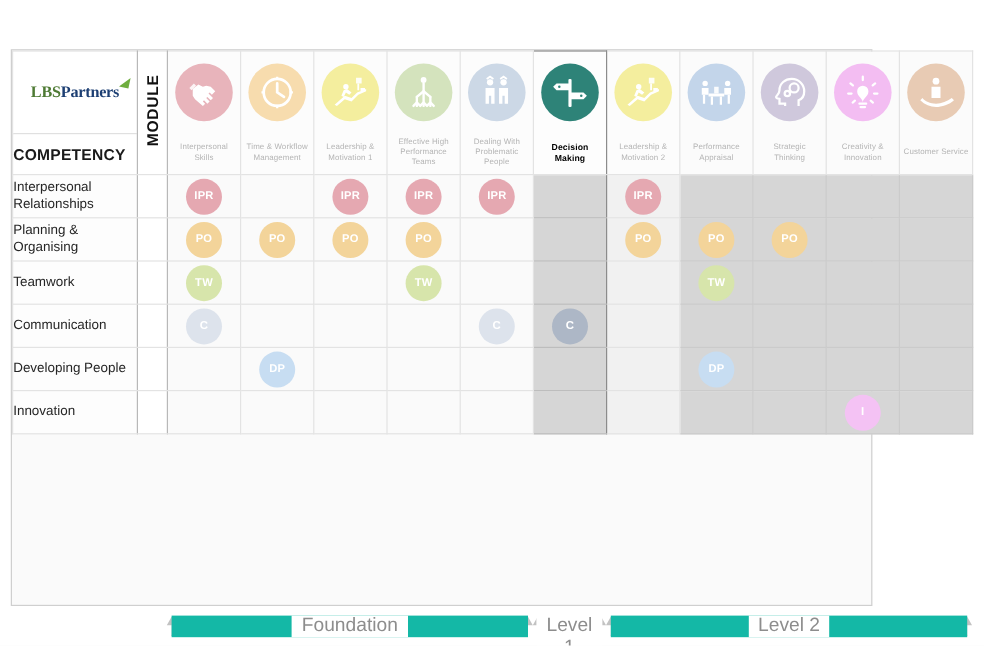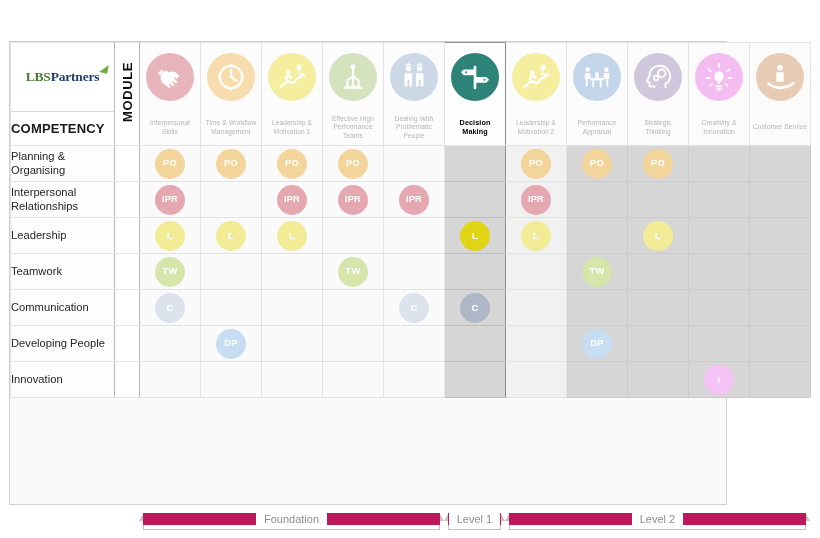--- a/index.html
+++ b/index.html
@@ -119,21 +119,21 @@
   }
   .bracket .ar{
     position:absolute;bottom:9px;width:0;height:0;
     border-left:4px solid transparent;border-right:4px solid transparent;
     border-bottom:7px solid #c2c2c2;
   }
   .bracket .ar.l{left:-4px;}
   .bracket .ar.r{right:-4px;}
   .bracket .txt{
     position:absolute;left:0;right:0;top:1px;text-align:center;
-    font-size:11px;color:#8d8d8d;background:#be185d;
+    font-size:16px;color:#8d8d8d;background:#14b8a6;
     display:flex;align-items:center;justify-content:center;
   }
   .bracket .txt span{background:#fff;padding:0 8px;}
 </style>
 </head>
 <body>
 
 <div id="stage">
 
   <div class="matrix">
@@ -312,61 +312,46 @@
                     <path d="M2 23c4 4 9 6 14 6s12-2 16-6l-2-2c-4 3-9 5-14 5S6 24 4 21z"></path>
                   </svg>
                 </div>
               </div>
               <div class="modlabel">Customer Service</div>
             </td>
           </tr>
       </thead>
       <tbody id="tbody">
           <tr>
-            <td class="rowlabel">Planning &amp; Organising</td>
-            <td class="spine"></td>
-            <td class="cell"><span class="badge" style="background: rgb(243, 212, 154);">PO</span></td>
-            <td class="cell"><span class="badge" style="background: rgb(243, 212, 154);">PO</span></td>
-            <td class="cell"><span class="badge" style="background: rgb(243, 212, 154);">PO</span></td>
-            <td class="cell"><span class="badge" style="background: rgb(243, 212, 154);">PO</span></td>
-            <td class="cell"></td>
-            <td class="cell sel"></td>
-            <td class="cell lane2"><span class="badge" style="background: rgb(243, 212, 154);">PO</span></td>
-            <td class="cell veil"><span class="badge" style="background: rgb(243, 212, 154);">PO</span></td>
-            <td class="cell veil"><span class="badge" style="background: rgb(243, 212, 154);">PO</span></td>
-            <td class="cell veil"></td>
-            <td class="cell veil"></td>
-          </tr>
-          <tr>
             <td class="rowlabel">Interpersonal Relationships</td>
             <td class="spine"></td>
             <td class="cell"><span class="badge" style="background: rgb(229, 168, 177);">IPR</span></td>
             <td class="cell"></td>
             <td class="cell"><span class="badge" style="background: rgb(229, 168, 177);">IPR</span></td>
             <td class="cell"><span class="badge" style="background: rgb(229, 168, 177);">IPR</span></td>
             <td class="cell"><span class="badge" style="background: rgb(229, 168, 177);">IPR</span></td>
             <td class="cell sel"></td>
             <td class="cell lane2"><span class="badge" style="background: rgb(229, 168, 177);">IPR</span></td>
             <td class="cell veil"></td>
             <td class="cell veil"></td>
             <td class="cell veil"></td>
             <td class="cell veil"></td>
           </tr>
           <tr>
-            <td class="rowlabel">Leadership</td>
-            <td class="spine"></td>
-            <td class="cell"><span class="badge one" style="background: rgb(242, 236, 150);">L</span></td>
-            <td class="cell"><span class="badge one" style="background: rgb(242, 236, 150);">L</span></td>
-            <td class="cell"><span class="badge one" style="background: rgb(242, 236, 150);">L</span></td>
-            <td class="cell"></td>
-            <td class="cell"></td>
-            <td class="cell sel"><span class="badge one" style="background: rgb(225, 213, 24);">L</span></td>
-            <td class="cell lane2"><span class="badge one" style="background: rgb(242, 236, 150);">L</span></td>
-            <td class="cell veil"></td>
-            <td class="cell veil"><span class="badge one" style="background: rgb(242, 236, 150);">L</span></td>
+            <td class="rowlabel">Planning &amp; Organising</td>
+            <td class="spine"></td>
+            <td class="cell"><span class="badge" style="background: rgb(243, 212, 154);">PO</span></td>
+            <td class="cell"><span class="badge" style="background: rgb(243, 212, 154);">PO</span></td>
+            <td class="cell"><span class="badge" style="background: rgb(243, 212, 154);">PO</span></td>
+            <td class="cell"><span class="badge" style="background: rgb(243, 212, 154);">PO</span></td>
+            <td class="cell"></td>
+            <td class="cell sel"></td>
+            <td class="cell lane2"><span class="badge" style="background: rgb(243, 212, 154);">PO</span></td>
+            <td class="cell veil"><span class="badge" style="background: rgb(243, 212, 154);">PO</span></td>
+            <td class="cell veil"><span class="badge" style="background: rgb(243, 212, 154);">PO</span></td>
             <td class="cell veil"></td>
             <td class="cell veil"></td>
           </tr>
           <tr>
             <td class="rowlabel">Teamwork</td>
             <td class="spine"></td>
             <td class="cell"><span class="badge" style="background: rgb(215, 229, 171);">TW</span></td>
             <td class="cell"></td>
             <td class="cell"></td>
             <td class="cell"><span class="badge" style="background: rgb(215, 229, 171);">TW</span></td>

